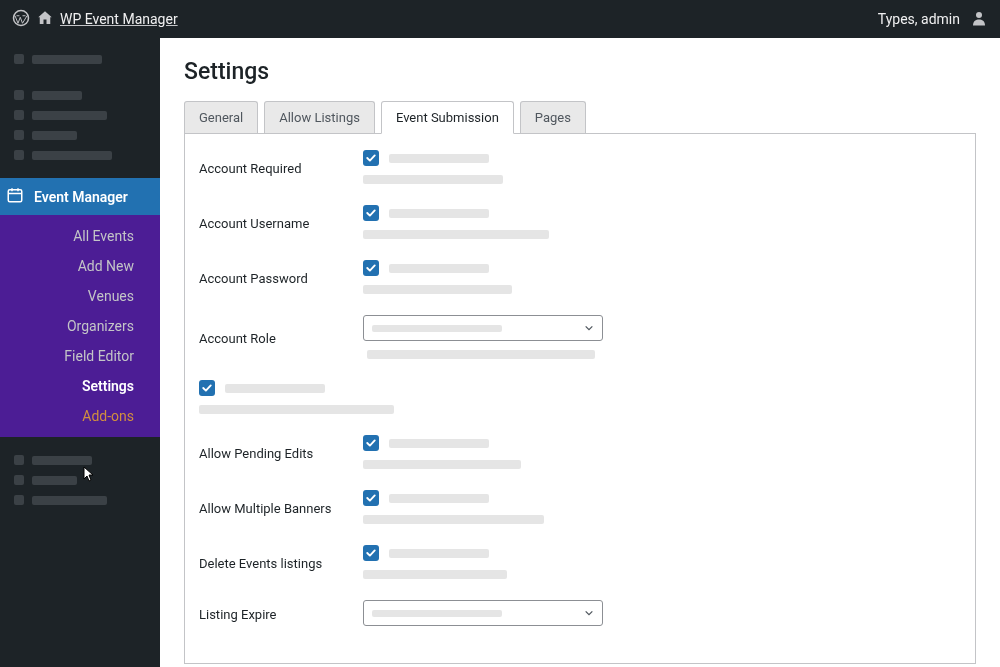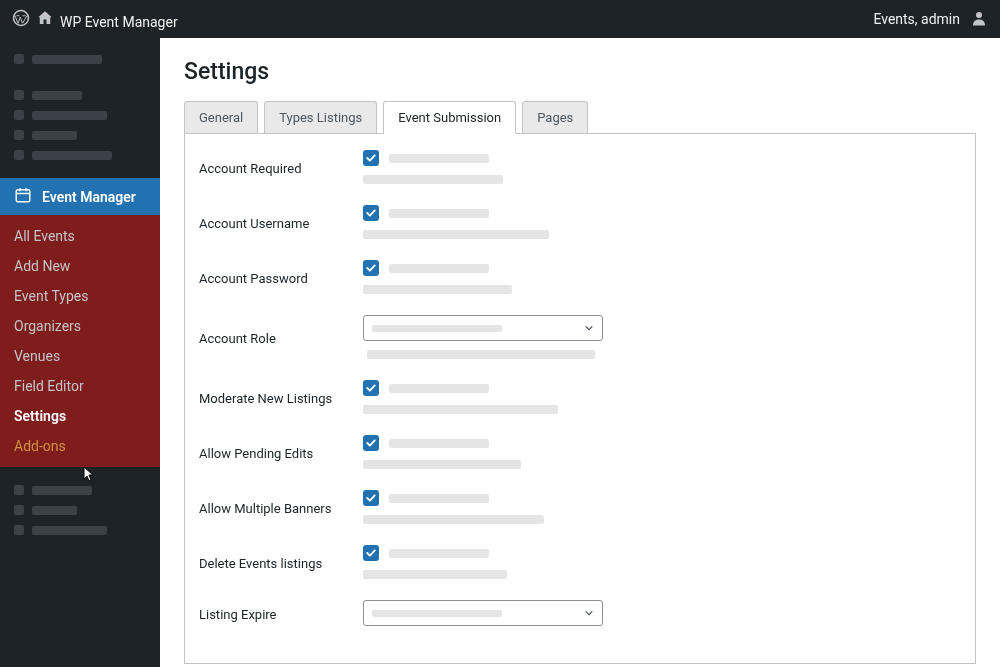--- a/index.html
+++ b/index.html
@@ -1,34 +1,34 @@
 <!DOCTYPE html>
 <html><head>
 <meta charset="utf-8">
 <style>
 * { box-sizing: border-box; margin: 0; padding: 0; }
 body { font-family: -apple-system, BlinkMacSystemFont, "Segoe UI", Roboto, sans-serif; font-size: 13px; background: #f0f0f1; width: 1000px; height: 667px; overflow: hidden; }
 
 .adminbar { height: 38px; background: #1d2327; color: #c3c4c7; display: flex; align-items: center; padding: 0 12px; justify-content: space-between; }
-.adminbar-left { display: flex; align-items: flex-end; gap: 6px; }
+.adminbar-left { display: flex; align-items: center; gap: 6px; text-decoration: underline; }
 .adminbar-right { display: flex; align-items: center; gap: 10px; }
 .adminbar .site-title { color: #f0f0f1; font-size: 14px; }
 .adminbar .howdy { color: #f0f0f1; font-size: 14px; }
 
 .container { display: flex; height: calc(100% - 38px); }
 
 .sidebar { width: 160px; background: #1d2327; color: #c3c4c7; padding-top: 8px; flex-shrink: 0; position: relative; }
 .side-placeholder-group { padding: 8px 14px; }
 .side-ph-row { display: flex; align-items: center; gap: 8px; margin-bottom: 10px; }
 .side-ph-sq { width: 10px; height: 10px; background: #3b4146; border-radius: 2px; }
 .side-ph-bar { height: 9px; background: #3b4146; border-radius: 2px; }
 
-.menu-active { background: #2271b1; color: #fff; display: flex; align-items: center; gap: 10px; padding: 8px 14px; font-weight: 600; font-size: 14px; position: relative; }
+.menu-active { background: #2271b1; color: #fff; display: flex; align-items: center; gap: 10px; padding: 8px 6px; font-weight: 600; font-size: 14px; position: relative; }
 .menu-active::after { content: ''; position: absolute; right: -8px; top: 50%; transform: translateY(-50%); border: 8px solid transparent; border-left-color: #2271b1; }
-.submenu { background: #7f1d1d; padding: 6px 0; }
+.submenu { background: #4c1d95; padding: 6px 12px; text-align: right; }
 .submenu-item { padding: 7px 14px; color: #c3c4c7; font-size: 14px; cursor: pointer; position: relative; }
 .submenu-item.current { color: #fff; font-weight: 600; }
 .submenu-item.addon { color: #d18f3f; }
 
 .cursor-ptr { position: absolute; left: 80px; top: 428px; pointer-events: none; }
 
 .main { flex: 1; background: #fff; padding: 20px 24px; overflow-y: auto; }
 .page-title { font-size: 23px; font-weight: 500; color: #1d2327; margin-bottom: 16px; }
 
 .tabs { display: flex; border-bottom: 1px solid #c3c4c7; }
@@ -62,21 +62,21 @@
         </svg>
     </span>
     <span>
       <svg class="home-icon" viewBox="0 0 24 24" fill="#c3c4c7">
           <path d="M12 3 L3 11 L5 11 L5 20 L10 20 L10 14 L14 14 L14 20 L19 20 L19 11 L21 11 Z"></path>
         </svg>
     </span>
     <span class="site-title">WP Event Manager</span>
   </div>
   <div class="adminbar-right">
-    <span class="howdy">Events, admin</span>
+    <span class="howdy">Types, admin</span>
     <span>
       <svg class="user-icon" viewBox="0 0 24 24" fill="#c3c4c7">
           <circle cx="12" cy="8" r="4"></circle>
           <path d="M4 22 C4 16 8 14 12 14 C16 14 20 16 20 22 Z"></path>
         </svg>
     </span>
   </div>
 </div>
 
 <div class="container">
@@ -113,23 +113,22 @@
             <line x1="3" y1="10" x2="21" y2="10" stroke="#fff" stroke-width="2"></line>
             <line x1="8" y1="3" x2="8" y2="7" stroke="#fff" stroke-width="2"></line>
             <line x1="16" y1="3" x2="16" y2="7" stroke="#fff" stroke-width="2"></line>
           </svg>
       </span>
       <span>Event Manager</span>
     </div>
     <div class="submenu">
       <div class="submenu-item">All Events</div>
       <div class="submenu-item">Add New</div>
-      <div class="submenu-item">Event Types</div>
+      <div class="submenu-item">Venues</div>
       <div class="submenu-item">Organizers</div>
-      <div class="submenu-item">Venues</div>
       <div class="submenu-item">Field Editor</div>
       <div class="submenu-item current">Settings</div>
       <div class="submenu-item addon">Add-ons</div>
     </div>
 
     <div class="side-placeholder-group" style="margin-top:10px">
       <div class="side-ph-row">
           <div class="side-ph-sq"></div>
           <div class="side-ph-bar" style="width:60px"></div>
         </div>
@@ -148,21 +147,21 @@
           <path d="M4 1 L4 13 L7 10 L9 15 L11 14 L9 9 L13 9 Z" fill="#fff" stroke="#000" stroke-width="1"></path>
         </svg>
     </span>
   </div>
 
   <div class="main">
     <h1 class="page-title">Settings</h1>
 
     <div class="tabs">
       <div class="tab">General</div>
-      <div class="tab">Types Listings</div>
+      <div class="tab">Allow Listings</div>
       <div class="tab active">Event Submission</div>
       <div class="tab">Pages</div>
     </div>
 
     <div class="settings-body" id="settings-body">
         <div class="frow">
           <div class="flabel">Account Required</div>
           <div class="fcontrol">
             <div class="ckline">
               <div class="ck">
@@ -209,21 +208,20 @@
             <div class="fsel">
               <div class="sel-ph"></div>
               <span><svg class="chev" viewBox="0 0 12 12">
                   <path d="M2 4 L6 8 L10 4" stroke="#50575e" stroke-width="1.5" fill="none"></path>
                 </svg></span>
             </div>
             <div class="ph-bar ph-sub" style="width:228px;margin-left:4px"></div>
           </div>
         </div>
         <div class="frow">
-          <div class="flabel">Moderate New Listings</div>
           <div class="fcontrol">
             <div class="ckline">
               <div class="ck">
                 <svg viewBox="0 0 16 16">
                   <path d="M3 8 L6.5 11.5 L13 4.5" stroke="#fff" stroke-width="2.5" fill="none" stroke-linecap="round" stroke-linejoin="round"></path>
                 </svg>
               </div>
               <div class="ph-bar" style="width:100px"></div>
             </div>
             <div class="ph-bar ph-sub" style="width:195px"></div>

